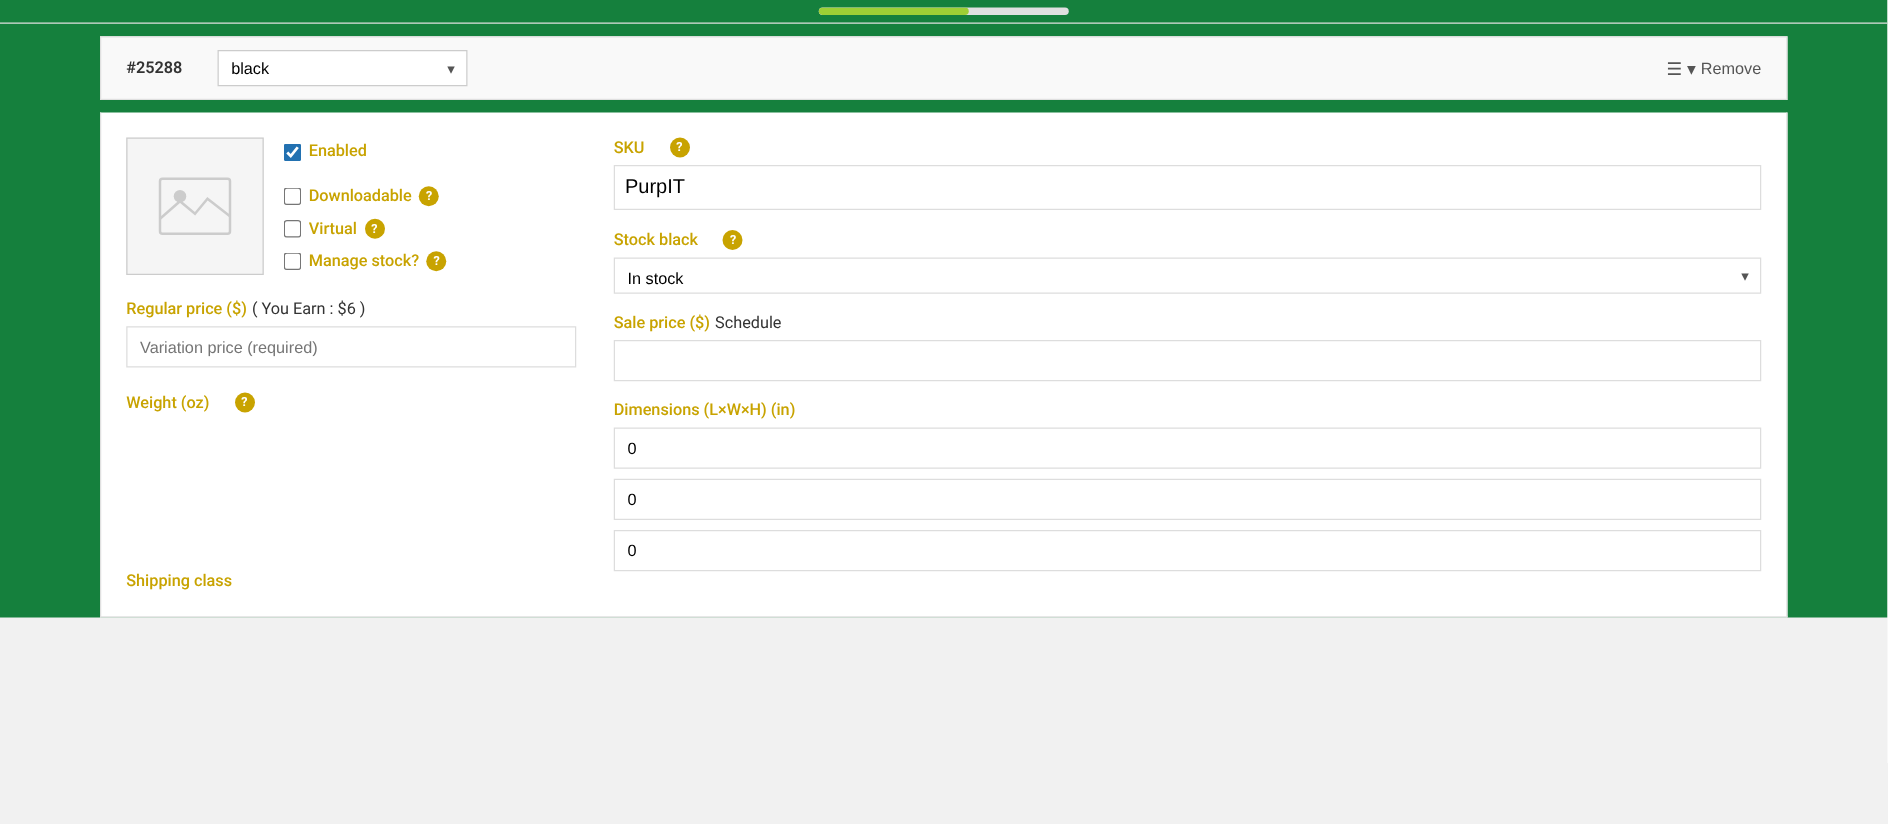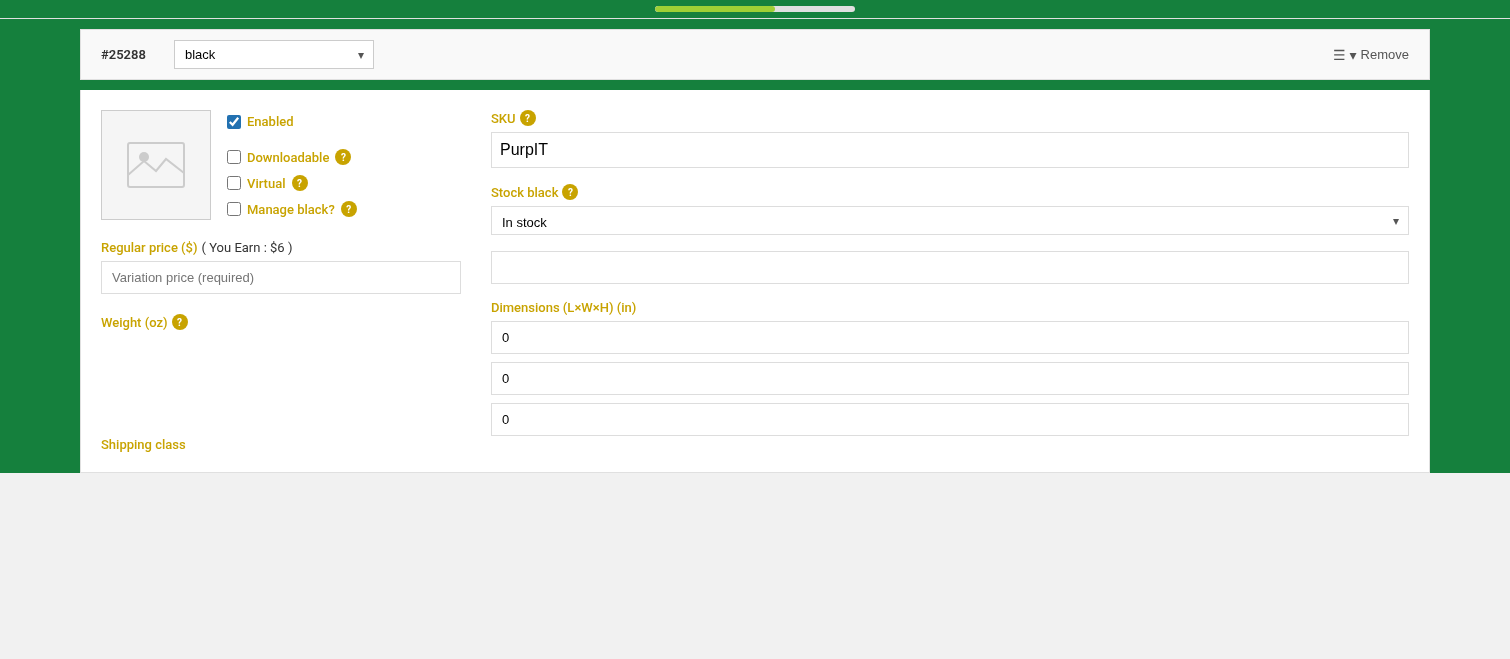--- a/index.html
+++ b/index.html
@@ -166,21 +166,21 @@
       cursor: pointer;
     }
 
     .field-label {
       color: #c8a300;
       font-weight: 500;
       font-size: 13px;
       margin-bottom: 6px;
       display: flex;
       align-items: center;
-      gap: 4px;
+      gap: 20px;
     }
 
     .field-input {
       width: 100%;
       border: 1px solid #ddd;
       padding: 8px 8px;
       font-size: 16px;
       outline: none;
       background: #fff;
     }
@@ -350,21 +350,21 @@
             </div>
 
             <div class="checkbox-row">
               <input type="checkbox" id="cb-virtual" style="">
               <label class="checkbox-label" for="cb-virtual">Virtual</label>
               <span class="help-icon">?</span>
             </div>
 
             <div class="checkbox-row">
               <input type="checkbox" id="cb-manage-stock" style="">
-              <label class="checkbox-label" for="cb-manage-stock">Manage black?</label>
+              <label class="checkbox-label" for="cb-manage-stock">Manage stock?</label>
               <span class="help-icon">?</span>
             </div>
           </div>
         </div>
 
         <div class="prices-row">
           <div class="price-col">
             <div class="price-label">
               <span style="color:#c8a300;">Regular price ($)</span>
               <span class="earn-text">( You Earn : $6 )</span>
@@ -404,20 +404,24 @@
             <select class="stock-select">
               <option>In stock</option>
               <option>Out of stock</option>
               <option>On backorder</option>
             </select>
             <span class="select-arrow">▾</span>
           </div>
         </div>
 
         <div class="field-group">
+          <div class="price-label">
+            <span style="color:#c8a300;">Sale price ($)</span>
+            <a class="schedule-link">Schedule</a>
+          </div>
           <input type="text" class="price-input" style="">
         </div>
 
         <div class="field-group">
           <div class="field-label">
             <span>Dimensions (L×W×H) (in)</span>
           </div>
           <div class="dim-inputs">
             <input type="text" class="dim-input" value="0" style="">
             <input type="text" class="dim-input" value="0" style="">

